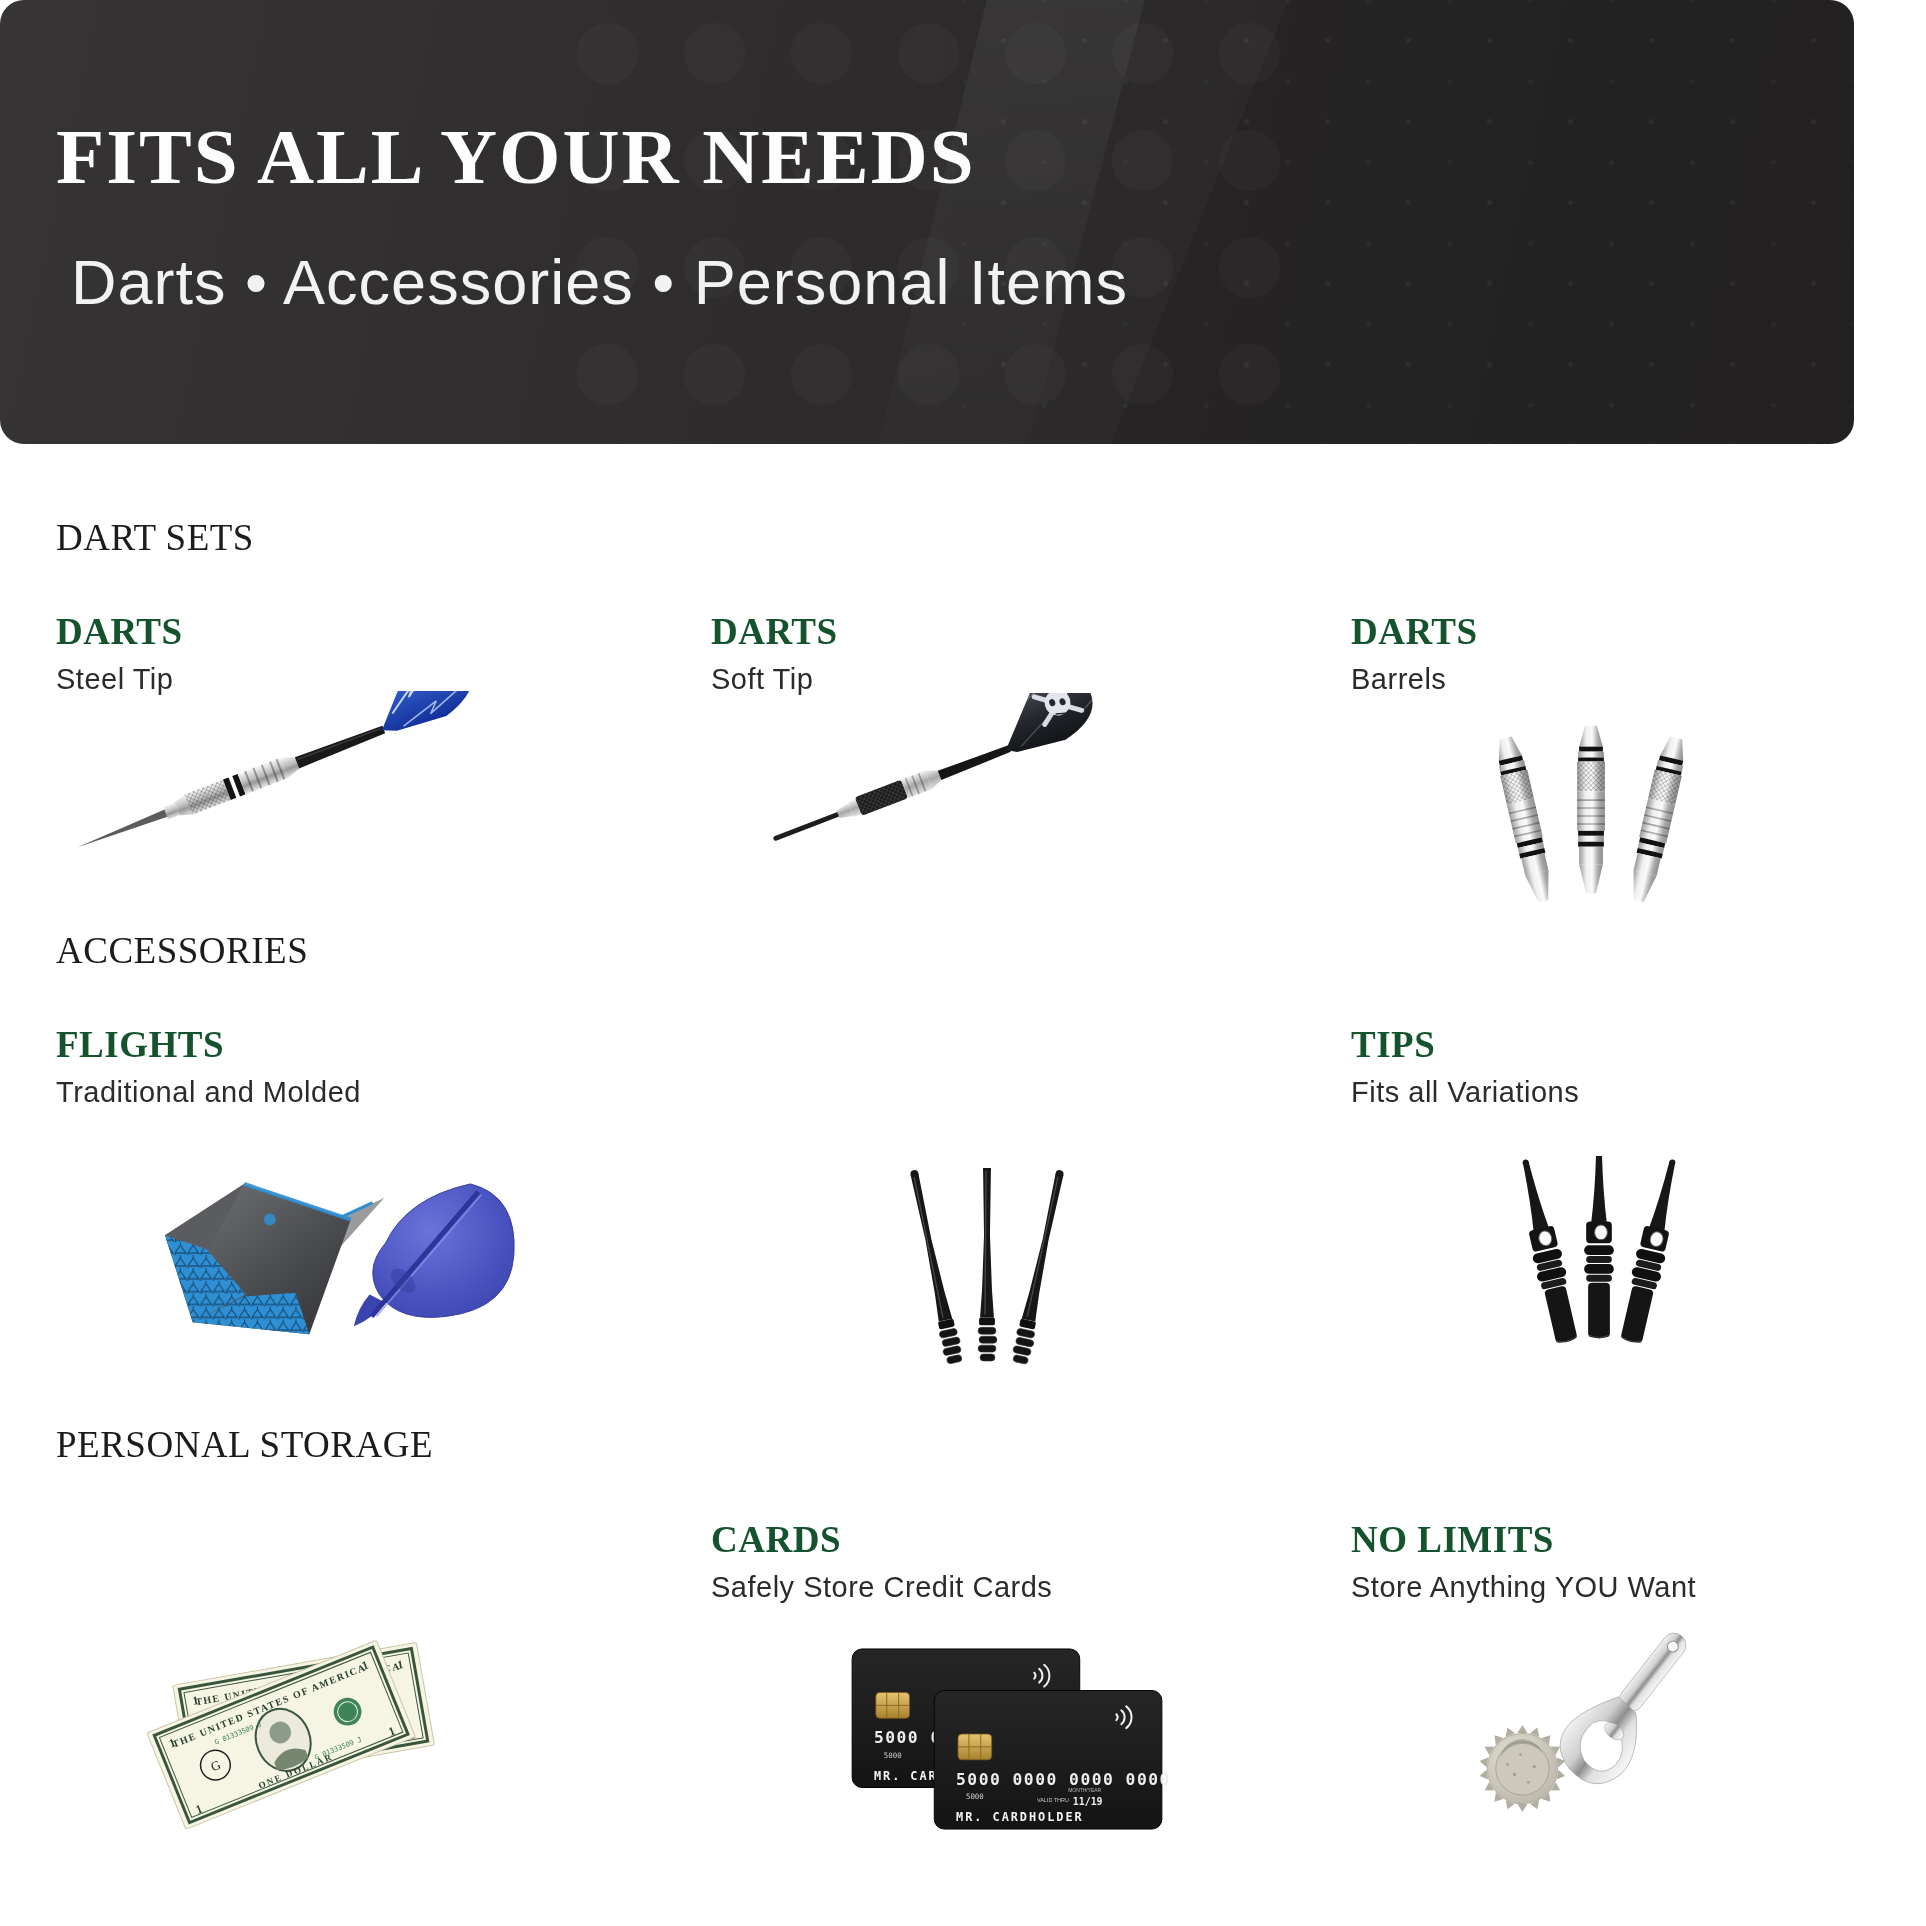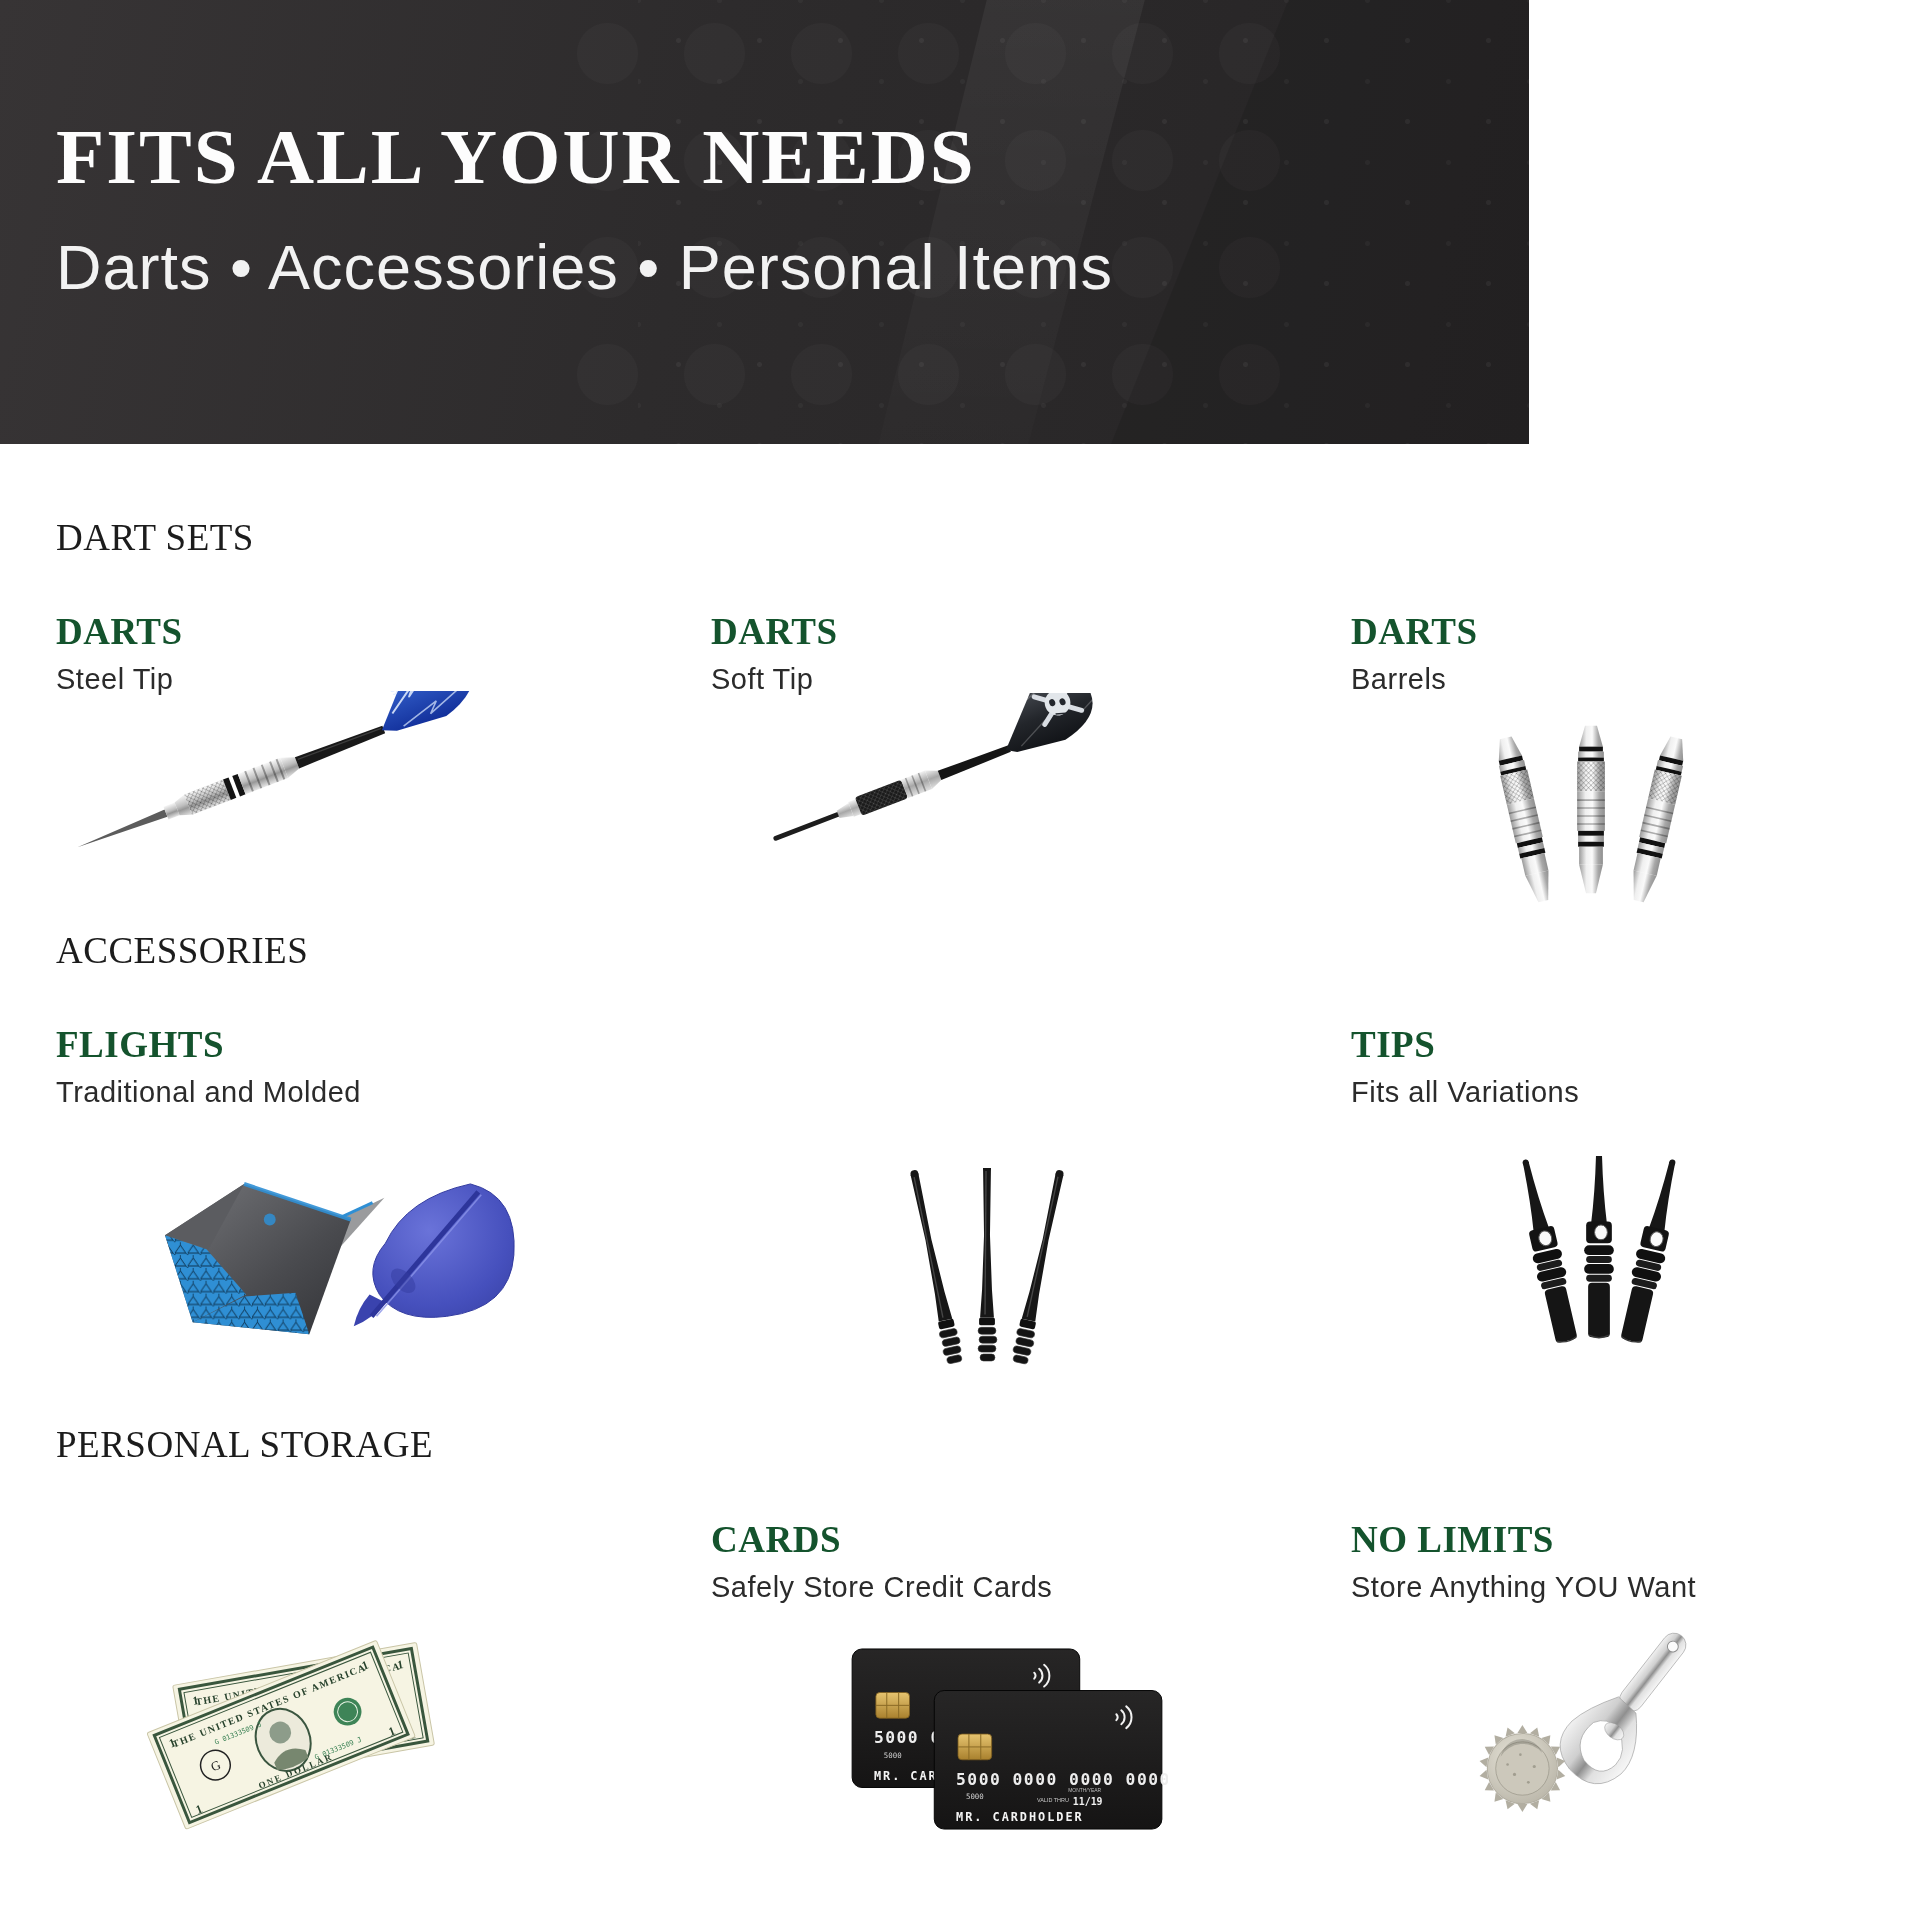--- a/index.html
+++ b/index.html
@@ -1,36 +1,36 @@
 <!DOCTYPE html>
 <html><head>
 <meta charset="utf-8">
 <style>
   html,body{margin:0;padding:0;}
   body{width:1927px;height:1927px;background:#ffffff;font-family:"Liberation Sans",sans-serif;overflow:hidden;}
   .page{position:relative;width:1927px;height:1927px;background:#fff;}
 
   
-  .hero{position:absolute;left:0;top:0;width:1529px;height:444px;
-        background:linear-gradient(102deg,#373435 0%,#2d2b2c 45%,#262425 100%);overflow:hidden;}
+  .hero{position:absolute;left:0;top:0;width:1854px;height:444px;
+        background:linear-gradient(102deg,#373435 0%,#2d2b2c 45%,#262425 100%);overflow:hidden;border-radius:24px;}
   .hero-wedge1{position:absolute;left:812px;top:0;width:416px;height:444px;
         background:linear-gradient(180deg,rgba(255,255,255,.055),rgba(255,255,255,.012));
         clip-path:polygon(42% 0,80% 0,52% 100%,16% 100%);}
   .hero-wedge2{position:absolute;left:1040px;top:0;width:887px;height:444px;background:rgba(0,0,0,.10);
         clip-path:polygon(28% 0,100% 0,100% 100%,8% 100%);}
   .hero-circles{position:absolute;left:554px;top:0;width:772px;height:444px;
         background-image:radial-gradient(circle,rgba(255,255,255,.022) 30px,rgba(255,255,255,0) 31px);
         background-size:107px 107px;}
   .hero-dots{position:absolute;right:0;top:0;width:891px;height:444px;
         background-image:radial-gradient(rgba(255,255,255,.05) 2px,rgba(255,255,255,0) 3px),
                          radial-gradient(rgba(255,255,255,.035) 2px,rgba(255,255,255,0) 3px);
         background-size:81px 81px,81px 81px;background-position:0 0,41px 41px;}
   .hero-title{position:absolute;left:56px;top:117px;margin:0;line-height:1;
         font-family:"Liberation Serif",serif;font-weight:700;font-size:79px;letter-spacing:2px;color:#fdfdfd;}
-  .hero-subtitle{position:absolute;left:56px;top:236px;margin:0;line-height:1;
+  .hero-subtitle{position:absolute;left:56px;top:236px;margin:15px;line-height:1;
         font-size:63px;font-weight:400;letter-spacing:1px;color:#f2f2f2;}
 
   
   .sec-h{position:absolute;left:56px;margin:0;line-height:1;font-family:"Liberation Serif",serif;
         font-weight:400;font-size:37px;letter-spacing:0.5px;color:#1c1c1c;}
   #sec1{top:519px;} #sec2{top:932px;} #sec3{top:1426px;}
   .cell{position:absolute;width:594px;height:114px;}
   .c1{left:56px;} .c2{left:711px;} .c3{left:1351px;}
   .r1{top:613px;} .r2{top:1026px;} .r3{top:1521px;}
   .cell h3{position:absolute;left:0;top:0;margin:0;line-height:1;font-family:"Liberation Serif",serif;

